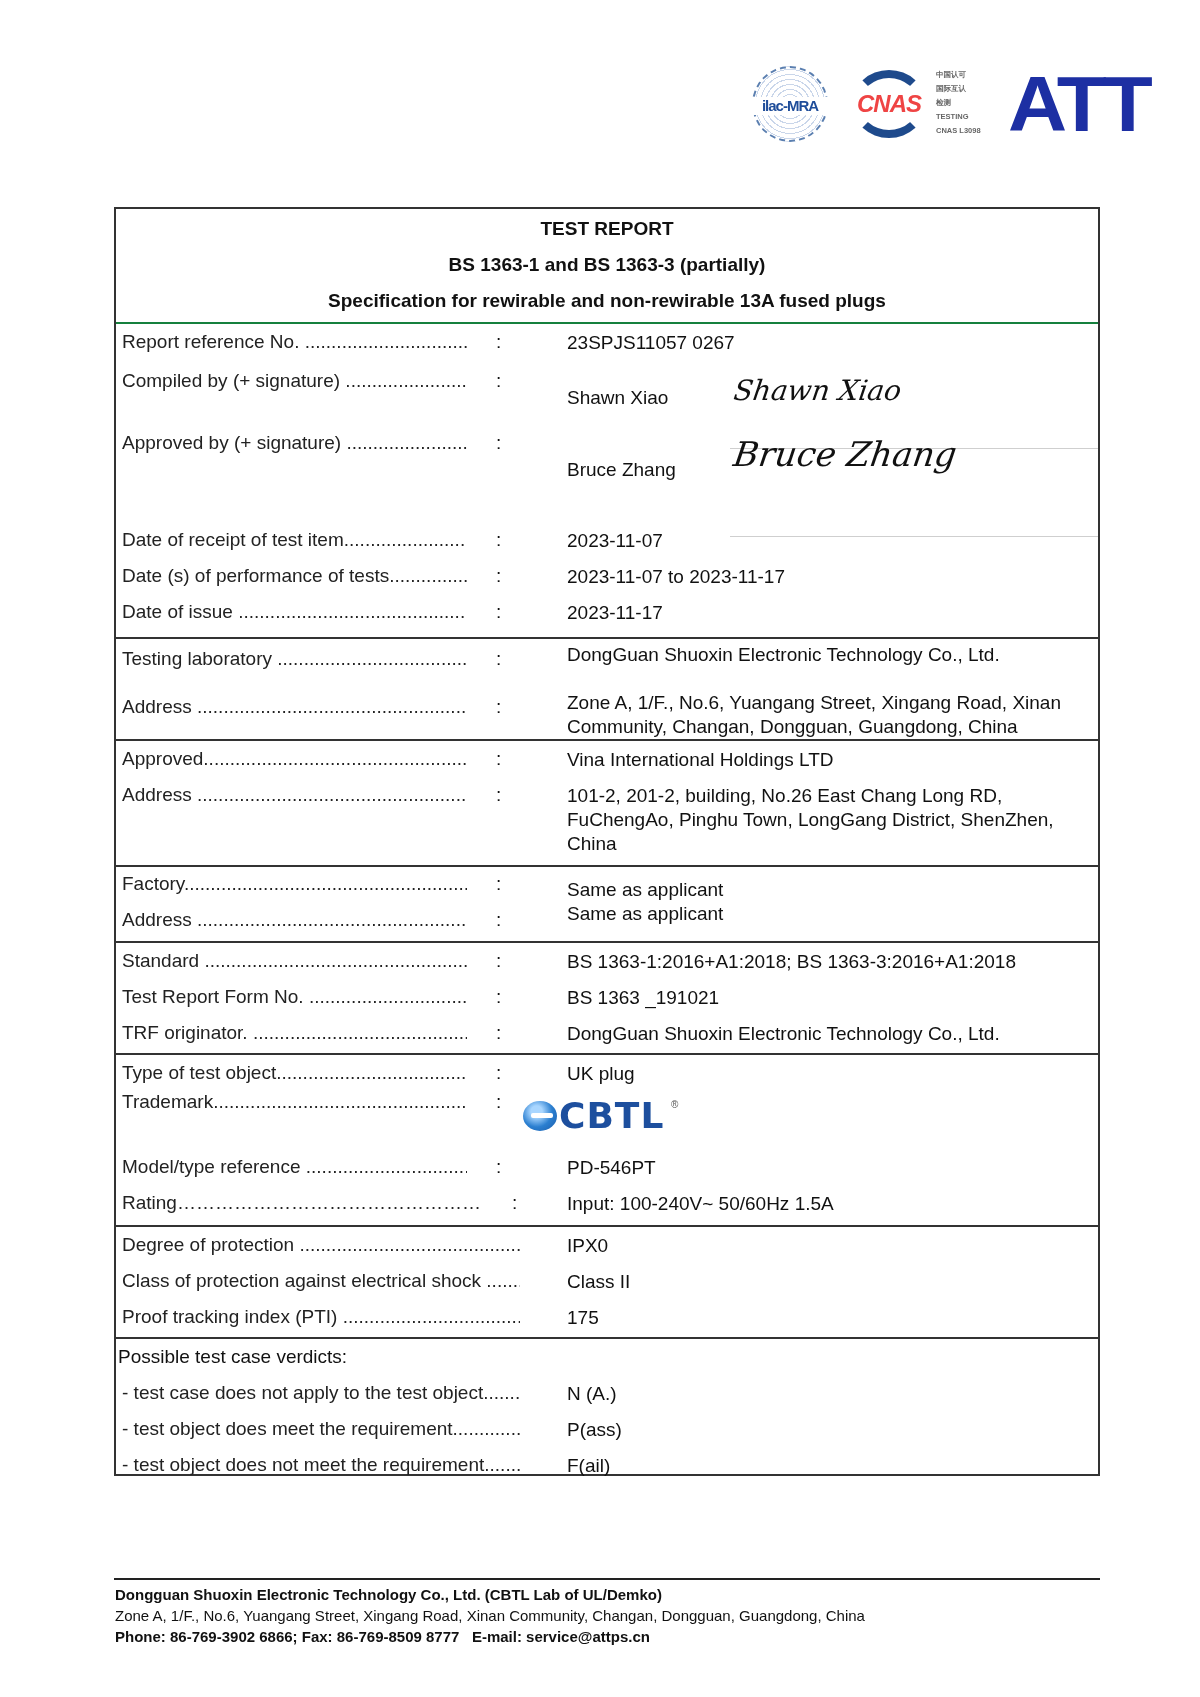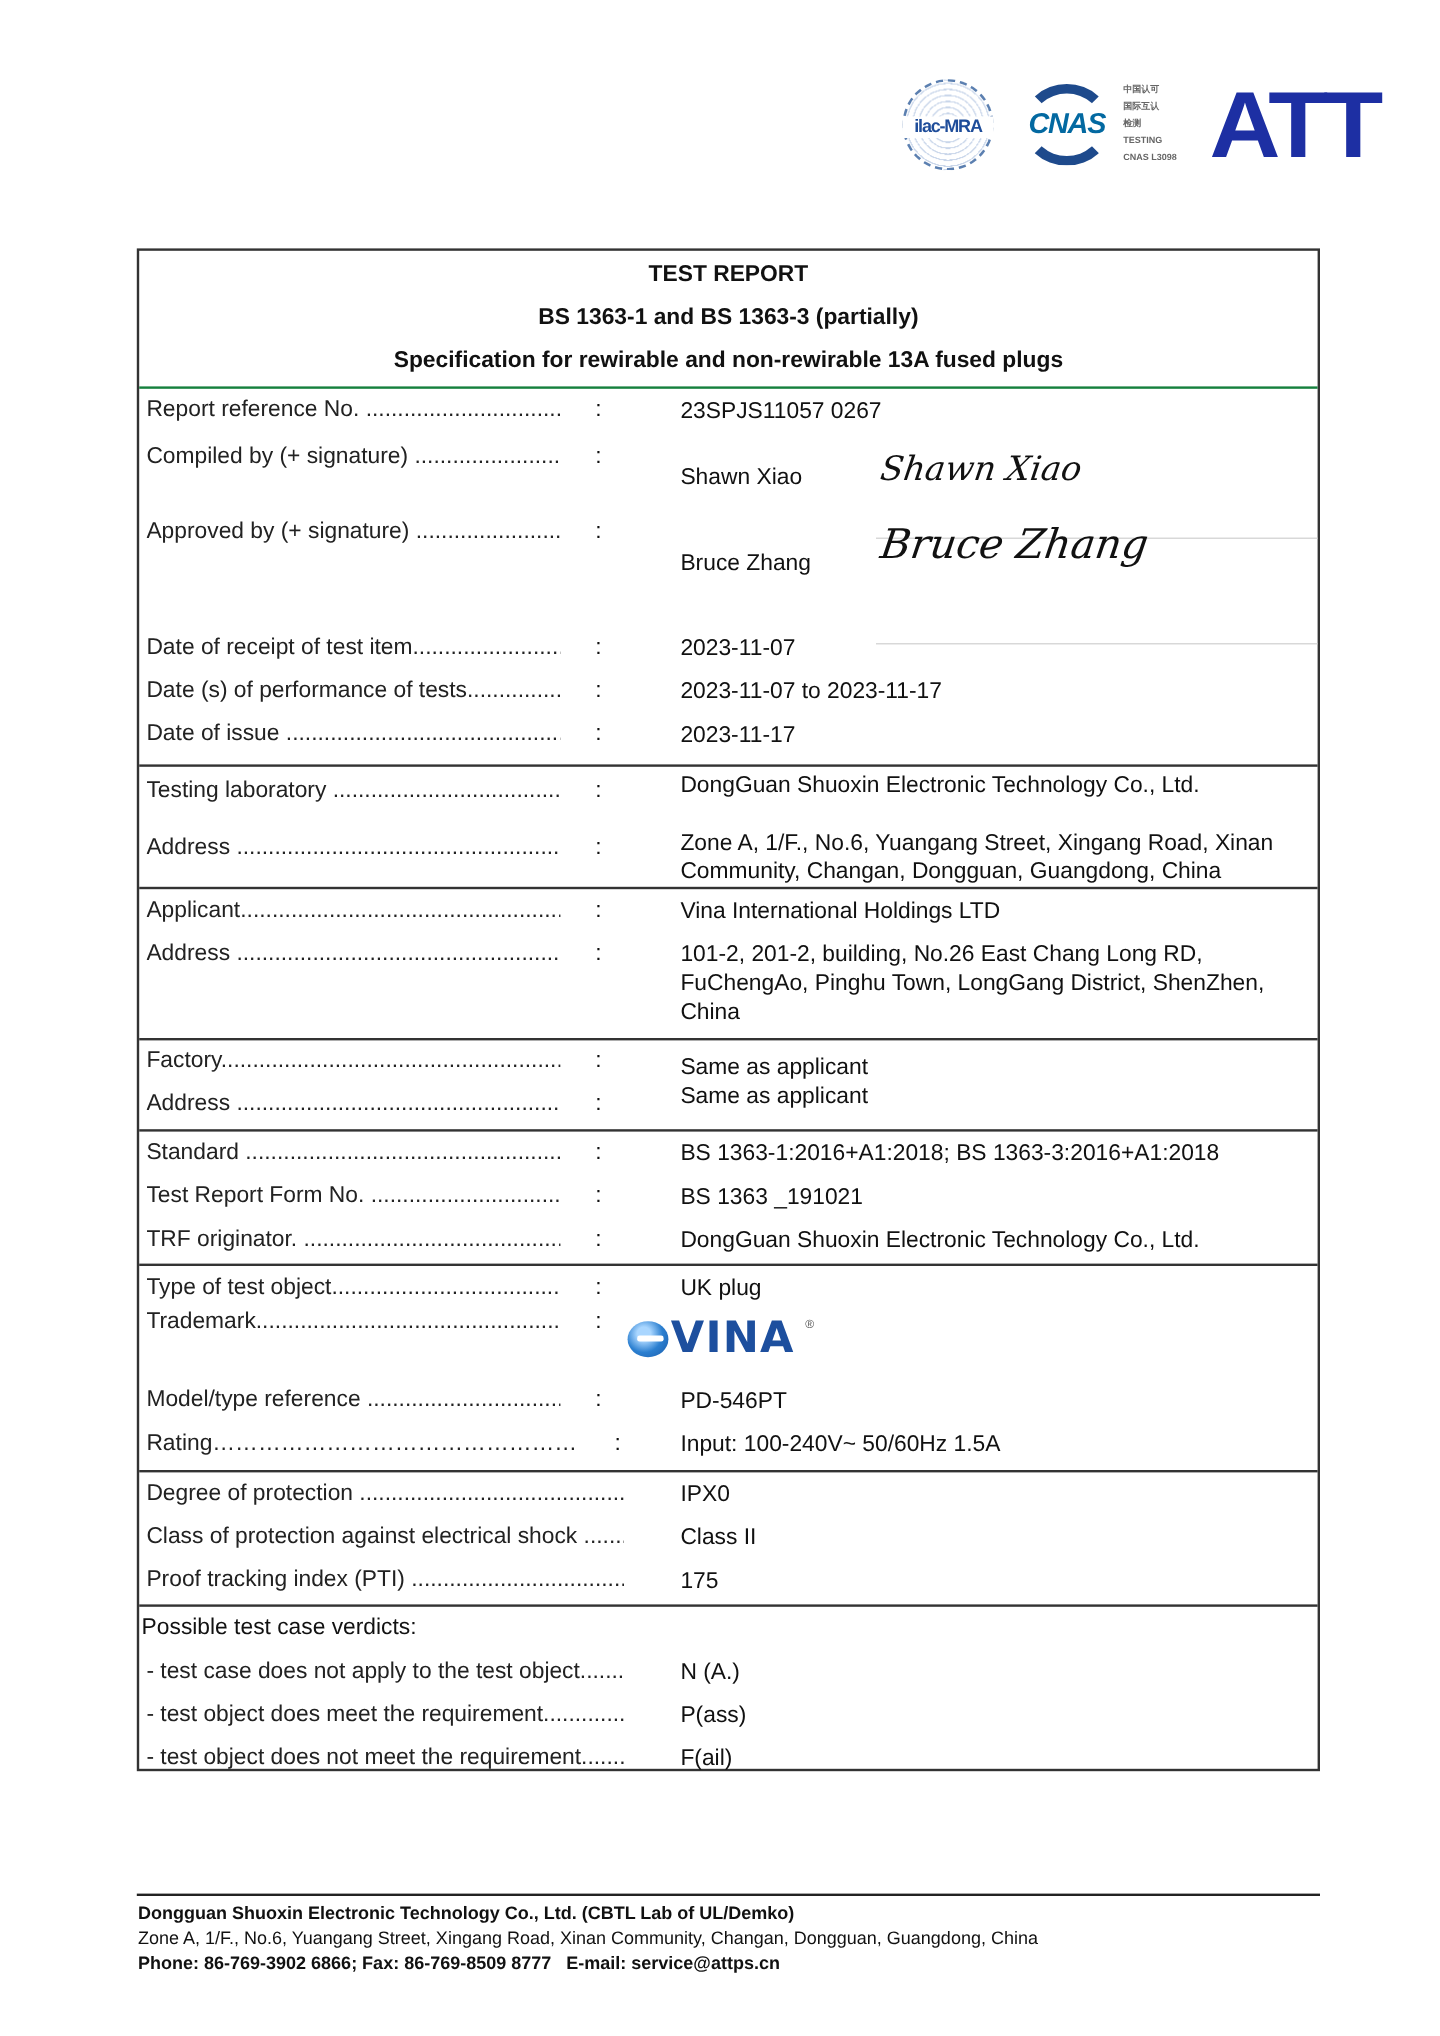--- a/index.html
+++ b/index.html
@@ -12,21 +12,21 @@
           border: 2px dashed #5b7fb0; box-sizing: border-box; background:
           repeating-radial-gradient(circle at 50% 50%, #fff 0 4px, #c9d6ea 4px 5px); }
   .ilac span { position: absolute; left: -2px; right: -2px; top: 29px; text-align: center;
                font-weight: bold; font-size: 15px; letter-spacing: -1px; color: #1f4d9a;
                background: #fff; line-height: 18px; }
   .cnas { position: absolute; left: 96px; top: 6px; width: 86px; height: 68px; }
   .cnas .ring { position: absolute; left: 6px; top: 0; width: 74px; height: 68px; border-radius: 50%;
                 border: 8px solid #1e4a8c; box-sizing: border-box;
                 border-left-color: transparent; border-right-color: transparent; }
   .cnas span { position: absolute; left: 0; right: 0; top: 21px; text-align: center;
-               font-weight: bold; font-style: italic; font-size: 24px; color: #0369a1;
+               font-weight: bold; font-style: italic; font-size: 24px; color: #ef4444;
                letter-spacing: -1px; background: #fff; line-height: 26px; }
   .cnas-text { position: absolute; left: 186px; top: 4px; width: 64px; font-size: 7.5px;
                line-height: 14px; color: #666; font-weight: bold; }
   .att { position: absolute; left: 258px; top: 4px; font-weight: bold; font-size: 78px;
          line-height: 72px; color: #1d2fa3; letter-spacing: -4px; transform: scaleX(1.05);
          transform-origin: left; }
 
   
   .report { position: absolute; left: 114px; top: 207px; width: 986px; height: 1269px;
             border: 2px solid #333; box-sizing: border-box; }
@@ -135,21 +135,21 @@
     </div>
     <div class="row" style="height:52px;">
       <span class="dots" style="top:9px;"><span class="t">Address</span> ...........................................................................................</span>
       <span class="colon" style="top:9px;">:</span>
       <span class="val" style="top:4px;">Zone A, 1/F., No.6, Yuangang Street, Xingang Road, Xinan Community, Changan, Dongguan, Guangdong, China</span>
     </div>
   </div>
 
   <div class="section" style="height:124px;">
     <div class="row">
-      <span class="dots"><span class="t">Applicant</span>...........................................................................................</span>
+      <span class="dots"><span class="t">Approved</span>...........................................................................................</span>
       <span class="colon">:</span>
       <span class="val">Vina International Holdings LTD</span>
     </div>
     <div class="row" style="height:88px;">
       <span class="dots"><span class="t">Address</span> ...........................................................................................</span>
       <span class="colon">:</span>
       <span class="val">101-2, 201-2, building, No.26 East Chang Long RD, FuChengAo, Pinghu Town, LongGang District, ShenZhen, China</span>
     </div>
   </div>
 
@@ -188,21 +188,21 @@
     <div class="row">
       <span class="dots"><span class="t">Type of test object</span>...........................................................................................</span>
       <span class="colon">:</span>
       <span class="val">UK plug</span>
     </div>
     <div class="row" style="height:58px;">
       <span class="dots" style="top:0px;"><span class="t">Trademark</span>...........................................................................................</span>
       <span class="colon" style="top:0px;">:</span>
       <div class="trademark">
         <div class="tm-e"></div>
-        <div class="tm-text">VINA</div>
+        <div class="tm-text">CBTL</div>
         <div class="tm-r">®</div>
       </div>
     </div>
     <div class="row">
       <span class="dots"><span class="t">Model/type reference</span> ...........................................................................................</span>
       <span class="colon">:</span>
       <span class="val">PD-546PT</span>
     </div>
     <div class="row">
       <span class="dots" style="width:358px;"><span class="t">Rating</span>…………………………………………………………………</span>

